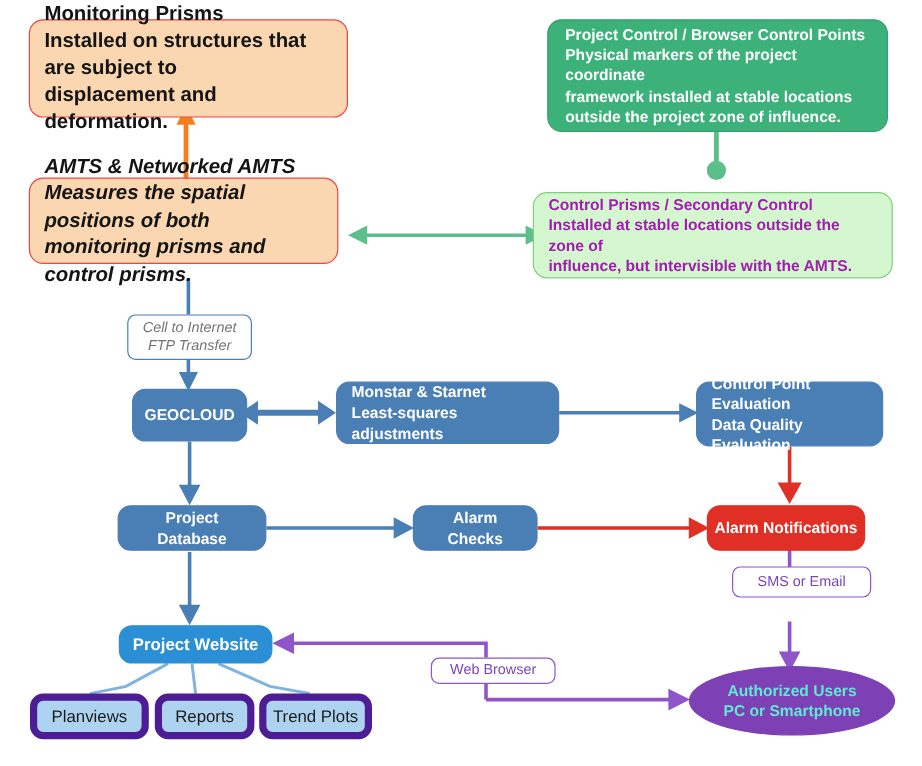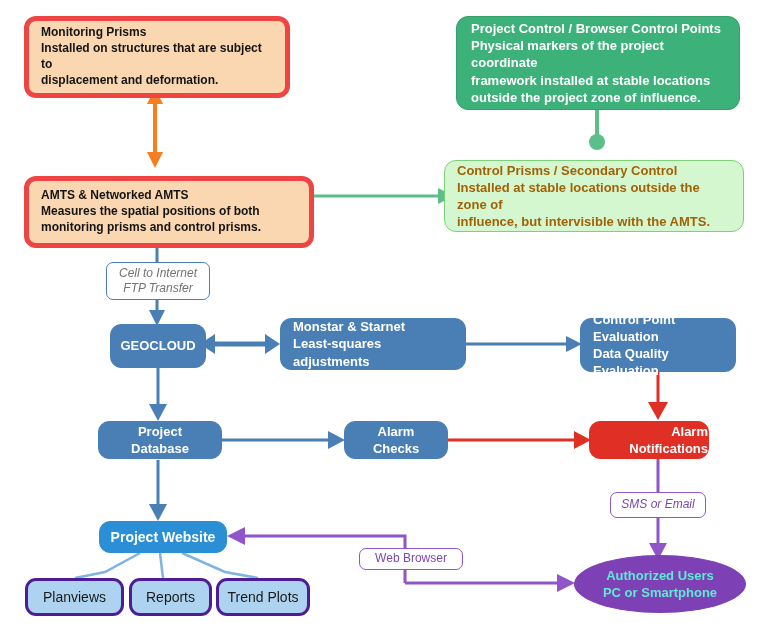--- a/index.html
+++ b/index.html
@@ -34,43 +34,43 @@
     line-height: 1.32;
   }
   .node .txt {
     display: block;
     white-space: pre-line;
   }
 
   
   .n-orange {
     background: #fad7b0;
-    border: 5px solid #ef4444;
+    border: 1px solid #ef4444;
     border-radius: 12px;
     color: #141414;
     font-weight: bold;
-    font-size: 12px;
+    font-size: 17px;
     padding: 8px 12px;
     align-items: center;
   }
   .n-green-solid {
     background: #3cb179;
     border: 1px solid #35a06d;
     border-radius: 12px;
     color: #ffffff;
     font-weight: bold;
     font-size: 13px;
     padding: 8px 14px;
     align-items: center;
   }
   .n-green-light {
     background: #d4f7d0;
     border: 1px solid #7fd07a;
     border-radius: 12px;
-    color: #a16207;
+    color: #a21caf;
     font-weight: bold;
     font-size: 13px;
     padding: 8px 12px;
     align-items: center;
   }
   .n-blue {
     background: #4a7fb5;
     border: 1px solid #4a7fb5;
     border-radius: 11px;
     color: #ffffff;
@@ -96,21 +96,21 @@
     border: 1px solid #e02f25;
     border-radius: 11px;
     color: #ffffff;
     font-weight: bold;
     font-size: 13px;
     justify-content: center;
     text-align: center;
   }
   .n-lightblue {
     background: #aed3f0;
-    border: 3px solid #4c1d95;
+    border: 6px solid #4c1d95;
     border-radius: 11px;
     color: #1a1a1a;
     font-weight: normal;
     font-size: 14px;
     justify-content: center;
     text-align: right;
   }
   .n-ellipse {
     background: #7d41b5;
     border: 1px solid #7d41b5;
@@ -239,21 +239,21 @@
 displacement and deformation.</span>
   </div>
 
   <div class="node n-green-solid" style="left:456px; top:16px; width:284px; height:94px;">
     <span class="txt">Project Control / Browser Control Points
 Physical markers of the project coordinate
 framework installed at stable locations
 outside the project zone of influence.</span>
   </div>
 
-  <div class="node n-orange" style="left:24px; top:176px; width:290px; height:72px;">
+  <div class="node n-orange" style="left:24px; top:148px; width:258px; height:72px;font-style:italic;">
     <span class="txt">AMTS &amp; Networked AMTS
 Measures the spatial positions of both
 monitoring prisms and control prisms.</span>
   </div>
 
   <div class="node n-green-light" style="left:444px; top:160px; width:300px; height:72px;">
     <span class="txt">Control Prisms / Secondary Control
 Installed at stable locations outside the zone of
 influence, but intervisible with the AMTS.</span>
   </div>
@@ -278,25 +278,25 @@
   </div>
 
   <div class="node n-blue n-blue-center" style="left:98px; top:421px; width:124px; height:38px;">
     <span class="txt">Project Database</span>
   </div>
 
   <div class="node n-blue n-blue-center" style="left:344px; top:421px; width:104px; height:38px;">
     <span class="txt">Alarm Checks</span>
   </div>
 
-  <div class="node n-red" style="left:589px; top:421px; width:120px; height:38px;text-align:right;">
+  <div class="node n-red" style="left:589px; top:421px; width:132px; height:38px;">
     <span class="txt">Alarm Notifications</span>
   </div>
 
-  <div class="edge-label lbl-purple" style="left:610px; top:492px; width:96px; height:26px;font-style:italic;">
+  <div class="edge-label lbl-purple" style="left:610px; top:472px; width:116px; height:26px;">
     <span class="txt">SMS or Email</span>
   </div>
 
   <div class="node n-blue-bright" style="left:99px; top:521px; width:128px; height:32px;">
     <span class="txt">Project Website</span>
   </div>
 
   <div class="edge-label lbl-purple" style="left:359px; top:548px; width:104px; height:22px;">
     <span class="txt">Web Browser</span>
   </div>

